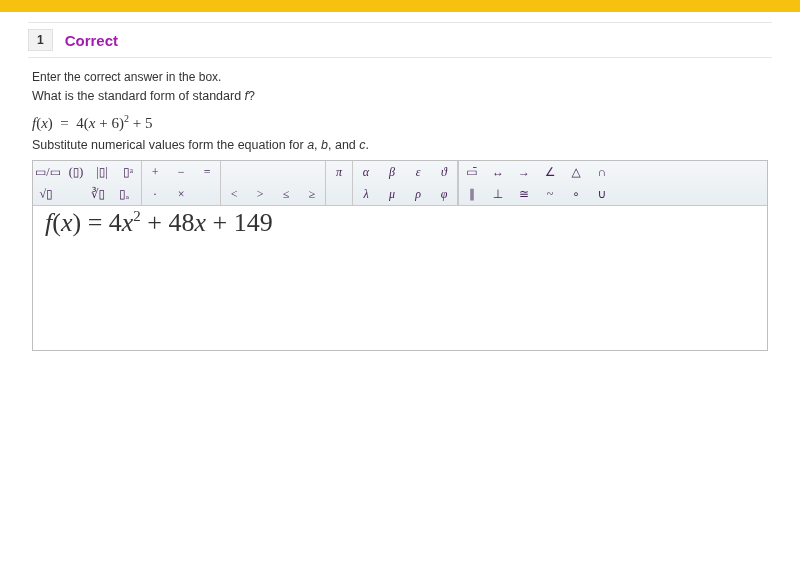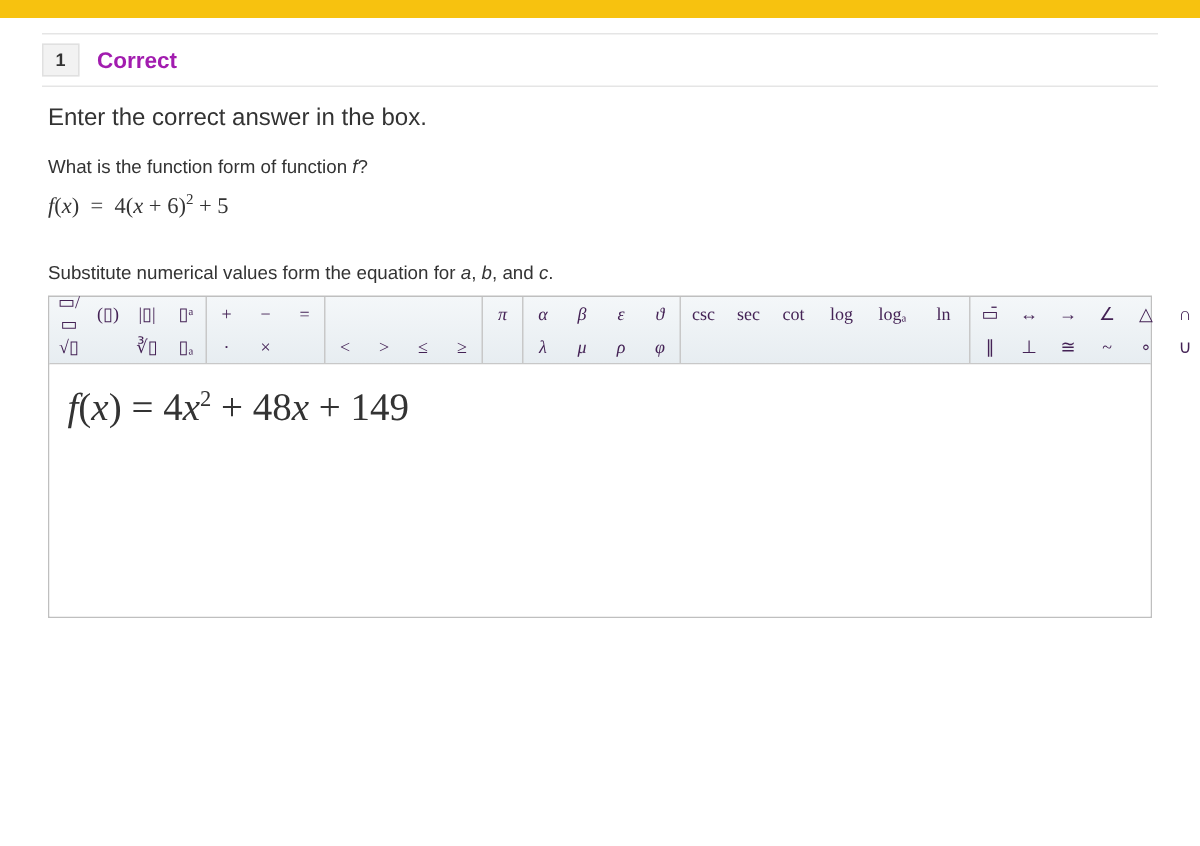--- a/index.html
+++ b/index.html
@@ -3,36 +3,36 @@
 <meta charset="utf-8">
 <style>
   html,body{margin:0;padding:0;font-family:Arial,Helvetica,sans-serif;font-size:13px;color:#333;background:#f5f5f5}
   .page{width:800px;height:564px;margin:0 auto;background:#fff;position:relative;overflow:hidden}
   .topbar{height:12px;background:#f7c20f}
   .content{padding:10px 28px 0 28px}
   .qheader{display:flex;align-items:center;gap:12px;border-top:1px solid #e5e5e5;border-bottom:1px solid #e5e5e5;padding:6px 0}
   .qnum{background:#f2f2f2;border:1px solid #e0e0e0;font-weight:bold;font-size:12px;padding:3px 8px}
   .correct{color:#a21caf;font-weight:bold;font-size:15px}
   .body{padding:12px 4px 0 4px}
-  .instr{font-size:16px;margin-bottom:16px}
+  .instr{font-size:12px;margin-bottom:5px}
   .prompt{font-size:12.5px;margin-bottom:10px}
-  .formula{font-family:'Times New Roman',serif;font-size:15px;margin-bottom:28px}
+  .formula{font-family:'Times New Roman',serif;font-size:15px;margin-bottom:6px}
   .formula sup{font-size:10px}
   .sub{font-size:12.5px;margin-bottom:8px}
   .sub i{font-style:italic}
 
   .editor{border:1px solid #bfbfbf;margin-top:6px}
   .toolbar{display:flex;background:linear-gradient(#f4f7f9,#e7edf1);border-bottom:1px solid #c8c8c8;font-family:'Times New Roman',serif}
   .tbcol{display:grid;grid-template-rows:1fr 1fr;border-right:1px solid #c8c8c8}
   .tbcol:last-child{border-right:none}
   .tbrow{display:flex;align-items:center;height:22px}
   .tbbtn{min-width:22px;height:22px;display:flex;align-items:center;justify-content:center;font-size:12px;color:#425;text-align:center;padding:0 2px;cursor:pointer}
   .tbbtn span{pointer-events:none}
   .greek{font-style:italic}
-  .answer-area{min-height:140px;padding:14px 12px;background:#fff}
+  .answer-area{min-height:140px;padding:2px 12px;background:#fff}
   .answer{font-family:'Times New Roman',serif;font-size:26px}
   .answer .fx{font-style:italic}
   .answer sup{font-size:15px;vertical-align:super}
 
   .nextwrap{width:100%;text-align:center;margin-top:26px}
   .nextbtn{display:inline-block;background:linear-gradient(#3fa3e8,#2b8ad1);color:#fff;font-weight:bold;font-size:13px;border:none;border-radius:18px;padding:9px 26px;cursor:pointer;box-shadow:0 1px 2px rgba(0,0,0,.25)}
 </style>
 </head>
 <body>
 
@@ -43,21 +43,21 @@
 
     <div class="qheader">
       <span class="qnum">1</span>
       <span class="correct">Correct</span>
     </div>
 
     <div class="body">
       <div class="instr">Enter the correct answer in the box.</div>
 
       <div class="prompt">
-        <span>What is the function form of function </span><i>f</i><span>?</span>
+        <span>What is the standard form of standard </span><i>f</i><span>?</span>
       </div>
 
       <div class="formula">
         <span style="font-style:italic">f</span>(<span style="font-style:italic">x</span>)&nbsp;&nbsp;=&nbsp;&nbsp;4(<span style="font-style:italic">x</span> + 6)<sup>2</sup> + 5
       </div>
 
       <div class="sub">
         <span>Substitute numerical values form the equation for </span><i>a</i><span>, </span><i>b</i><span>, and </span><i>c</i><span>.</span>
       </div>
 
@@ -189,40 +189,20 @@
               <div class="tbbtn">
                   <span class="greek">ρ</span>
                 </div>
               <div class="tbbtn">
                   <span class="greek">φ</span>
                 </div>
             </div>
           </div>
 
           <div class="tbcol">
-            <div class="tbrow">
-              <div class="tbbtn" style="min-width:26px">
-                  <span>csc</span>
-                </div>
-              <div class="tbbtn" style="min-width:26px">
-                  <span>sec</span>
-                </div>
-              <div class="tbbtn" style="min-width:26px">
-                  <span>cot</span>
-                </div>
-              <div class="tbbtn" style="min-width:30px">
-                  <span>log</span>
-                </div>
-              <div class="tbbtn" style="min-width:30px">
-                  <span>logₐ</span>
-                </div>
-              <div class="tbbtn" style="min-width:30px">
-                  <span>ln</span>
-                </div>
-            </div>
           </div>
 
           <div class="tbcol">
             <div class="tbrow">
               <div class="tbbtn">
                   <span>▭̄</span>
                 </div>
               <div class="tbbtn">
                   <span>↔</span>
                 </div>

